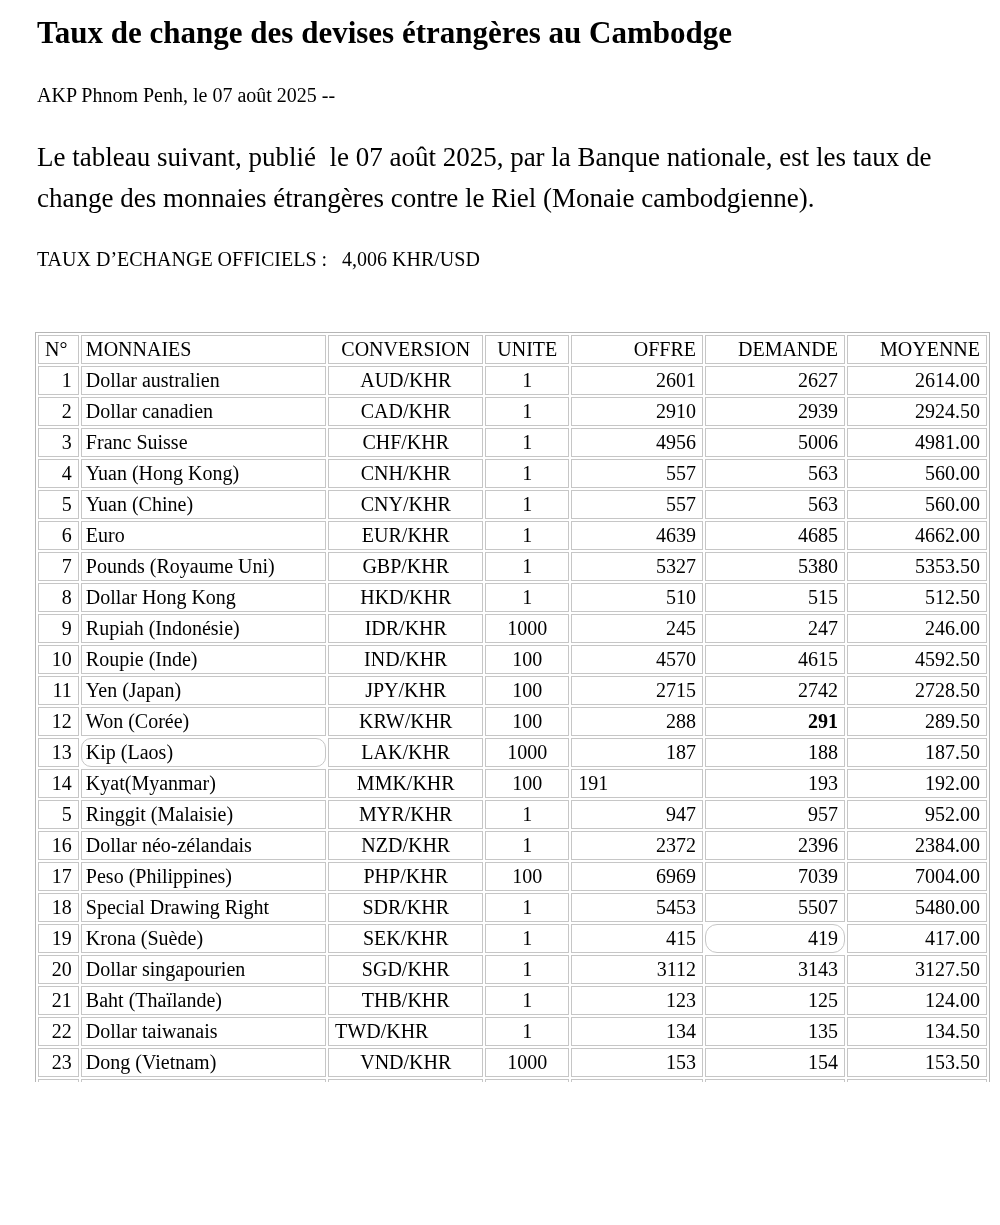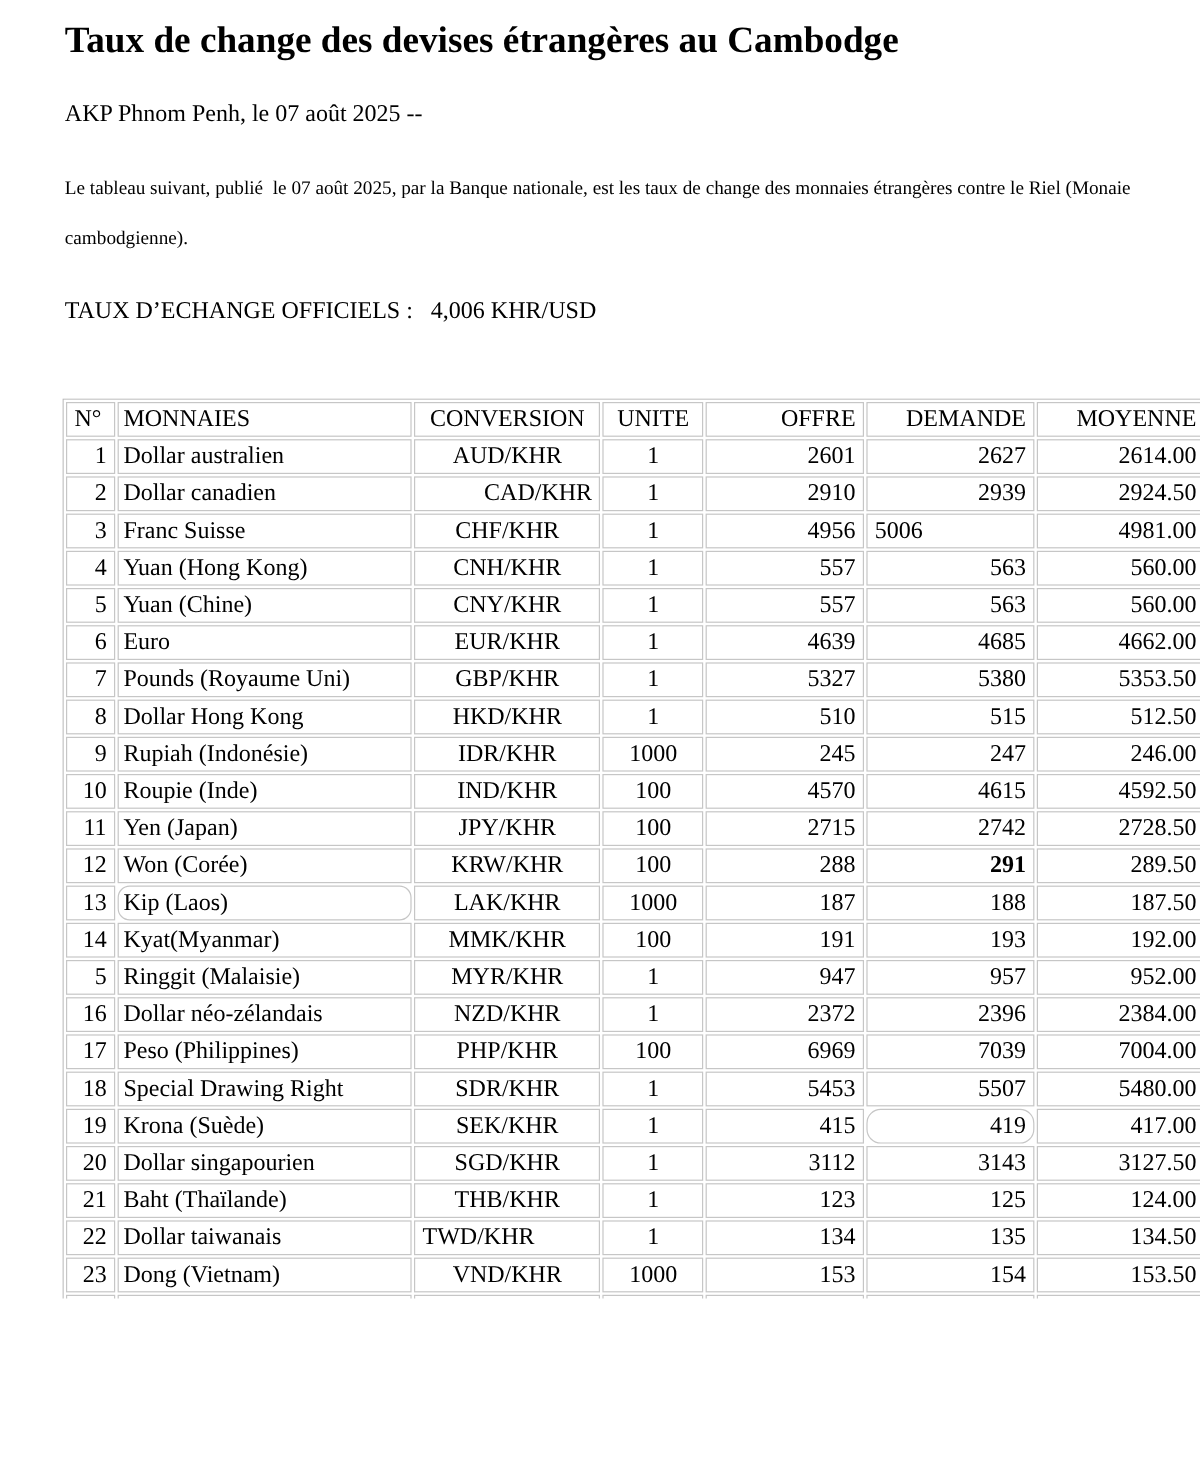--- a/index.html
+++ b/index.html
@@ -2,38 +2,38 @@
 <html><head>
 <meta charset="utf-8">
 <style>
   html, body { margin: 0; padding: 0; background: #ffffff; }
   body {
     width: 1000px; height: 1225px; overflow: hidden;
     font-family: "Liberation Serif", serif;
     color: #000000;
     position: relative;
   }
-  .page { padding: 0 30px 0 52px; }
+  .page { padding: 0 30px 0 35px; }
   .page-title {
     margin: 14px 0 0 2px;
     font-size: 31px;
     font-weight: bold;
     line-height: 1.2;
     white-space: pre-wrap;
   }
   .dateline {
     margin: 31px 0 0 2px;
     font-size: 20px;
     line-height: 26px;
     white-space: pre-wrap;
   }
   .body-text {
     margin: 29px 0 0 2px;
     width: 910px;
-    font-size: 16px;
+    font-size: 27px;
     line-height: 41px;
     white-space: pre-wrap;
   }
   .rate-line {
     margin: 27px 0 0 2px;
     font-size: 20px;
     line-height: 26px;
     white-space: pre-wrap;
   }
   .table-clip {
@@ -110,33 +110,33 @@
             <td class="col-name" style="text-align: left;">Dollar australien</td>
             <td class="col-conv" style="text-align: center;">AUD/KHR</td>
             <td class="col-unit" style="text-align: center;">1</td>
             <td class="col-offer" style="text-align: right;">2601</td>
             <td class="col-demand" style="text-align: right;">2627</td>
             <td class="col-mean" style="text-align: right;">2614.00</td>
           </tr>
           <tr>
             <td class="col-num" style="text-align: right;">2</td>
             <td class="col-name" style="text-align: left;">Dollar canadien</td>
-            <td class="col-conv" style="text-align: right; margin-top: 40px;">CAD/KHR</td>
+            <td class="col-conv" style="text-align: center; margin-top: 40px;">CAD/KHR</td>
             <td class="col-unit" style="text-align: center;">1</td>
             <td class="col-offer" style="text-align: right;">2910</td>
             <td class="col-demand" style="text-align: right;">2939</td>
             <td class="col-mean" style="text-align: right;">2924.50</td>
           </tr>
           <tr>
             <td class="col-num" style="text-align: right;">3</td>
             <td class="col-name" style="text-align: left;">Franc Suisse</td>
             <td class="col-conv" style="text-align: center;">CHF/KHR</td>
             <td class="col-unit" style="text-align: center;">1</td>
             <td class="col-offer" style="text-align: right;">4956</td>
-            <td class="col-demand" style="text-align: left;">5006</td>
+            <td class="col-demand" style="text-align: right;">5006</td>
             <td class="col-mean" style="text-align: right;">4981.00</td>
           </tr>
           <tr>
             <td class="col-num" style="text-align: right;">4</td>
             <td class="col-name" style="text-align: left;">Yuan (Hong Kong)</td>
             <td class="col-conv" style="text-align: center;">CNH/KHR</td>
             <td class="col-unit" style="text-align: center;">1</td>
             <td class="col-offer" style="text-align: right;">557</td>
             <td class="col-demand" style="text-align: right;">563</td>
             <td class="col-mean" style="text-align: right;">560.00</td>
@@ -220,21 +220,21 @@
             <td class="col-unit" style="text-align: center;">1000</td>
             <td class="col-offer" style="text-align: right;">187</td>
             <td class="col-demand" style="text-align: right;">188</td>
             <td class="col-mean" style="text-align: right;">187.50</td>
           </tr>
           <tr>
             <td class="col-num" style="text-align: right;">14</td>
             <td class="col-name" style="text-align: left;">Kyat(Myanmar)</td>
             <td class="col-conv" style="text-align: center;">MMK/KHR</td>
             <td class="col-unit" style="text-align: center;">100</td>
-            <td class="col-offer" style="text-align: right;">191</td>
+            <td class="col-offer" style="">191</td>
             <td class="col-demand" style="text-align: right;">193</td>
             <td class="col-mean" style="text-align: right;">192.00</td>
           </tr>
           <tr>
             <td class="col-num" style="text-align: right;">5</td>
             <td class="col-name" style="text-align: left;">Ringgit (Malaisie)</td>
             <td class="col-conv" style="text-align: center;">MYR/KHR</td>
             <td class="col-unit" style="text-align: center;">1</td>
             <td class="col-offer" style="text-align: right;">947</td>
             <td class="col-demand" style="text-align: right;">957</td>

